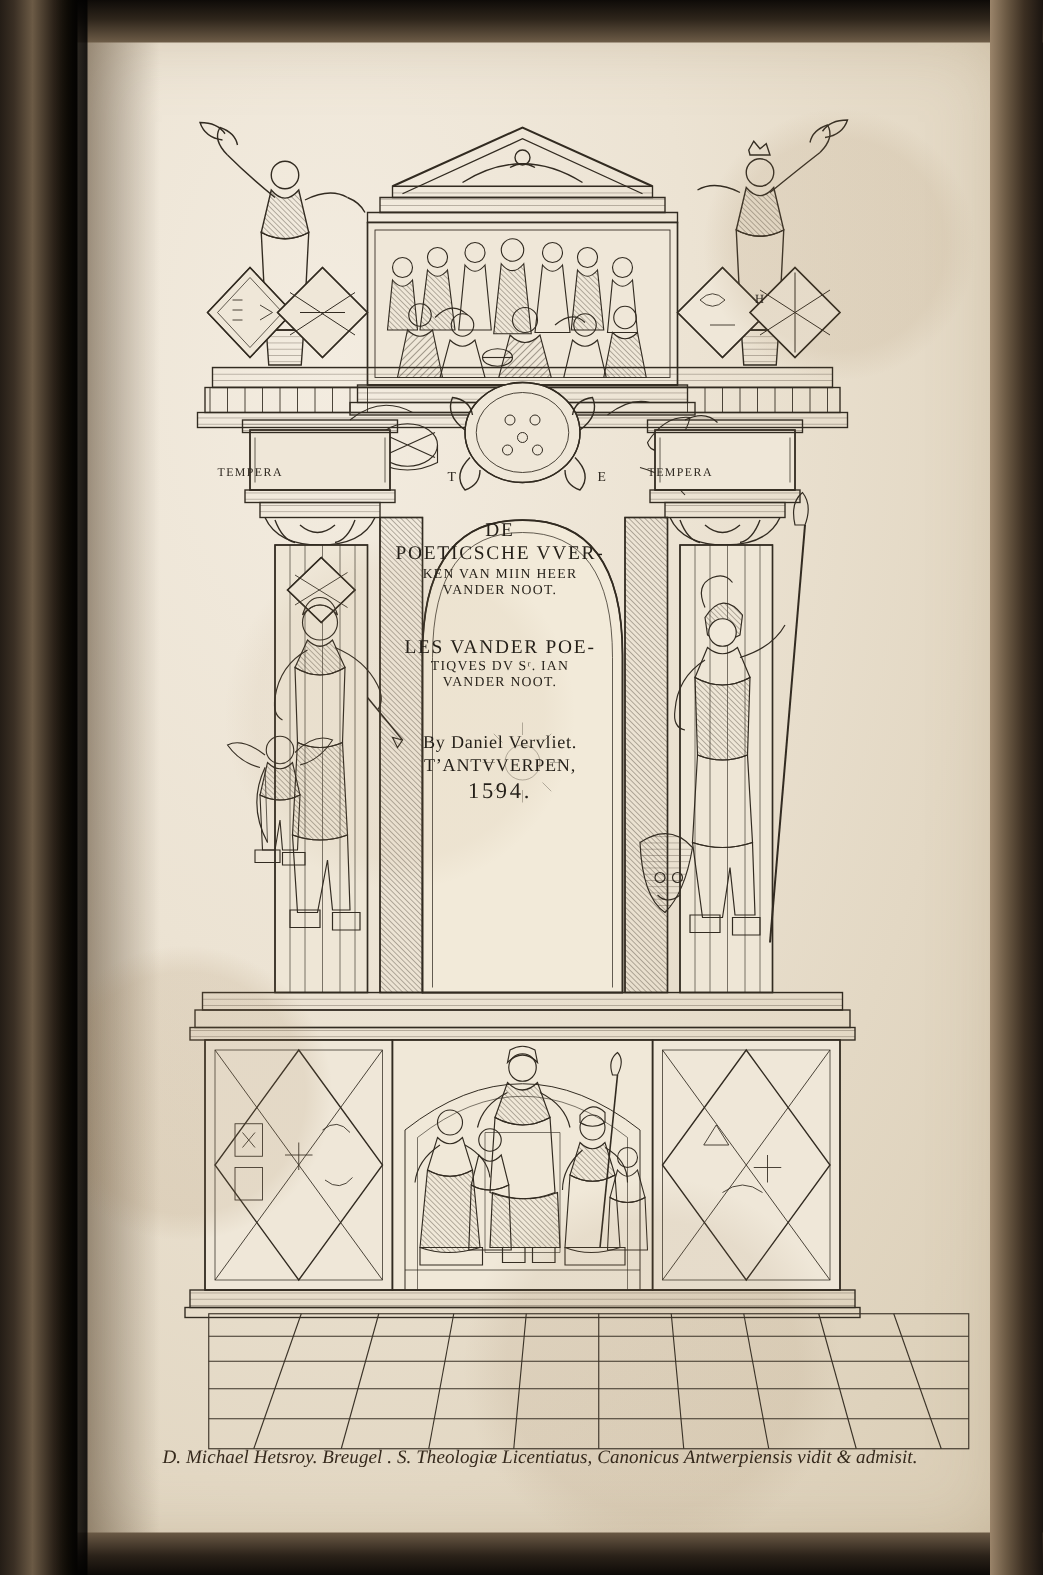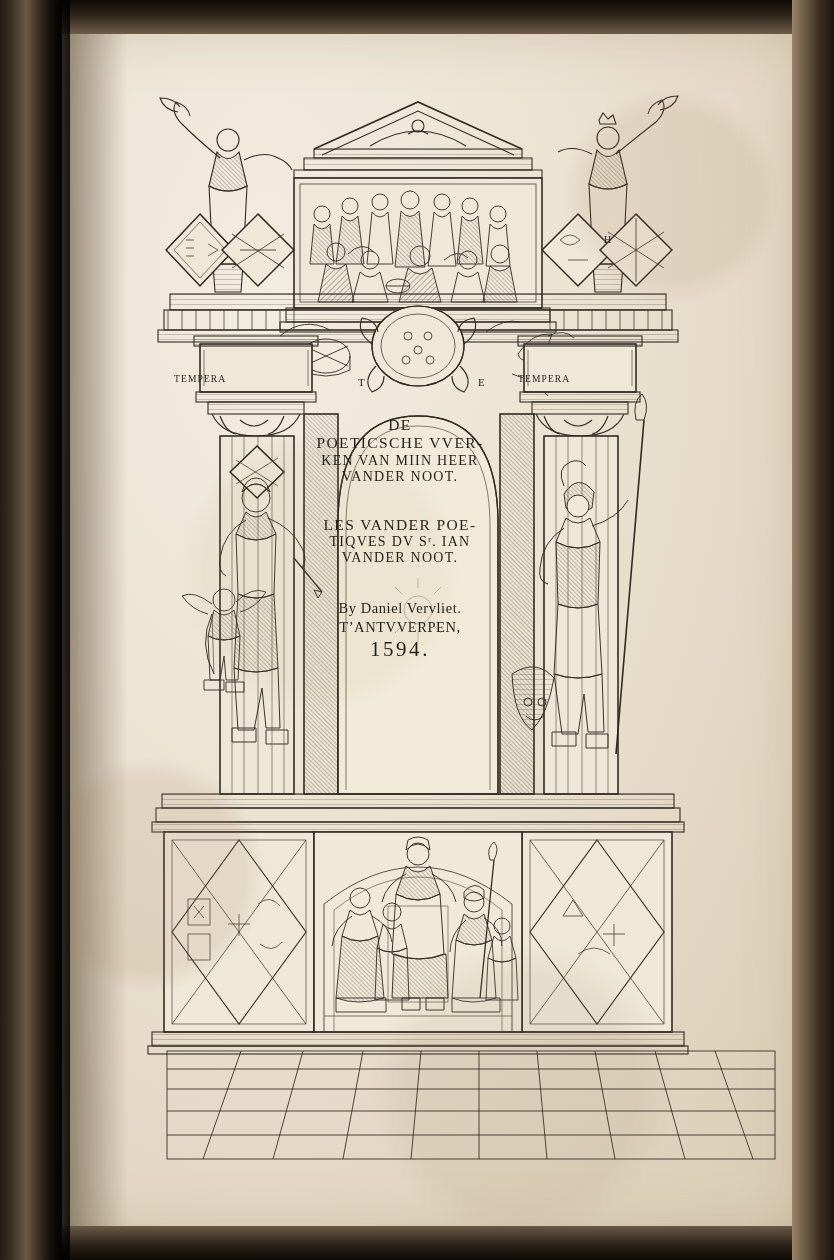--- a/index.html
+++ b/index.html
@@ -105,25 +105,25 @@
     left: 250px;
     top: 390px;
     width: 184px;
     text-align: center;
     color: #241f18;
     z-index: 4;
     font-family: "Liberation Serif", serif;
   }
   .ct-line { letter-spacing: 0.09em; line-height: 1.18; }
   .title-main { font-size: 15.5px; }
-  .title-small { font-size: 14px; }
+  .title-small { font-size: 11px; }
   .gap-a { height: 30px; }
   .gap-b { height: 32px; }
   .imprint { font-size: 14.5px; letter-spacing: 0.04em; line-height: 1.3; }
-  .year { font-size: 21px; letter-spacing: 0.12em; }
+  .year { font-size: 18px; letter-spacing: 0.12em; }
 
   
   .motto {
     position: absolute;
     font-size: 9.5px;
     letter-spacing: 0.12em;
     color: #2c261e;
     z-index: 4;
   }
 
@@ -595,17 +595,18 @@
       <div class="ct-line year">1594.</div>
     </div>
 
     <div class="motto" style="left:116px; top:348px;">TEMPERA</div>
     <div class="motto" style="left:460px; top:348px;">TEMPERA</div>
 
     <div class="arms-letter" style="left:300px; top:350px;">T</div>
     <div class="arms-letter" style="left:420px; top:350px;">E</div>
     <div class="arms-letter" style="left:546px; top:208px; font-size:10px;">H</div>
 
+    <div class="inscription">D. Michael Hetsroy. Breugel . S. Theologiæ Licentiatus, Canonicus Antwerpiensis vidit &amp; admisit.</div>
   </div>
 
   <div class="gutter"></div>
   <div class="gutter-edge"></div>
 </div>
 
 </body></html>

